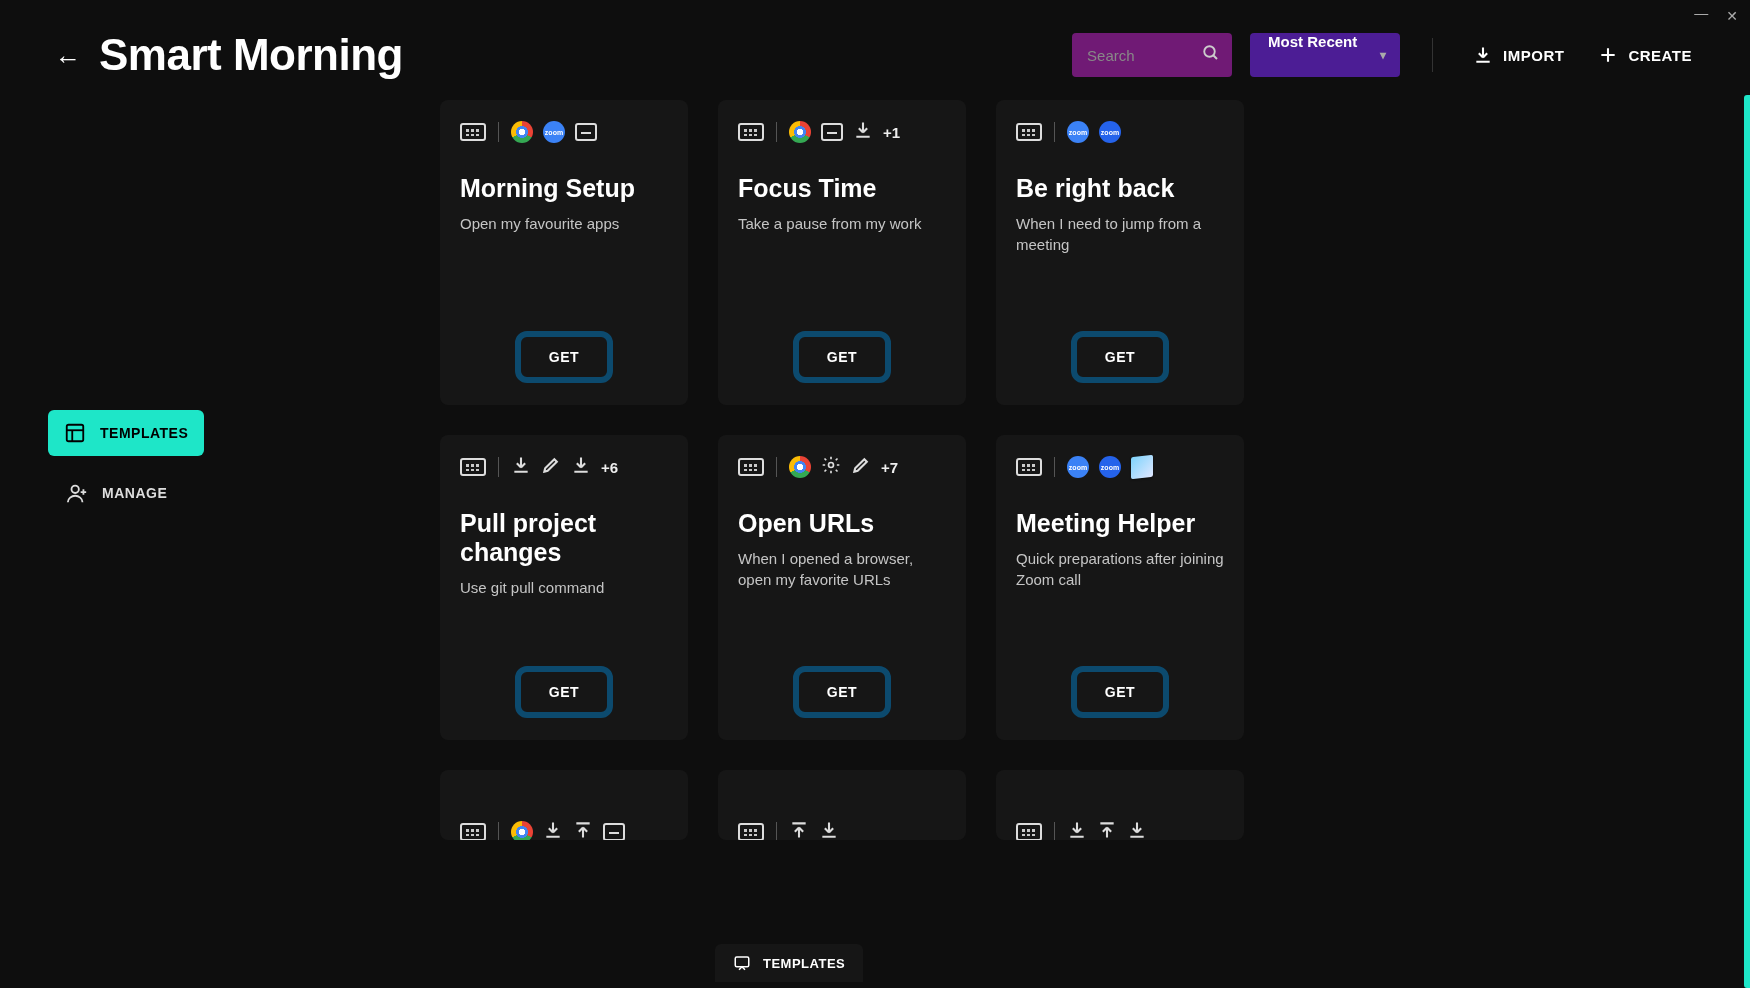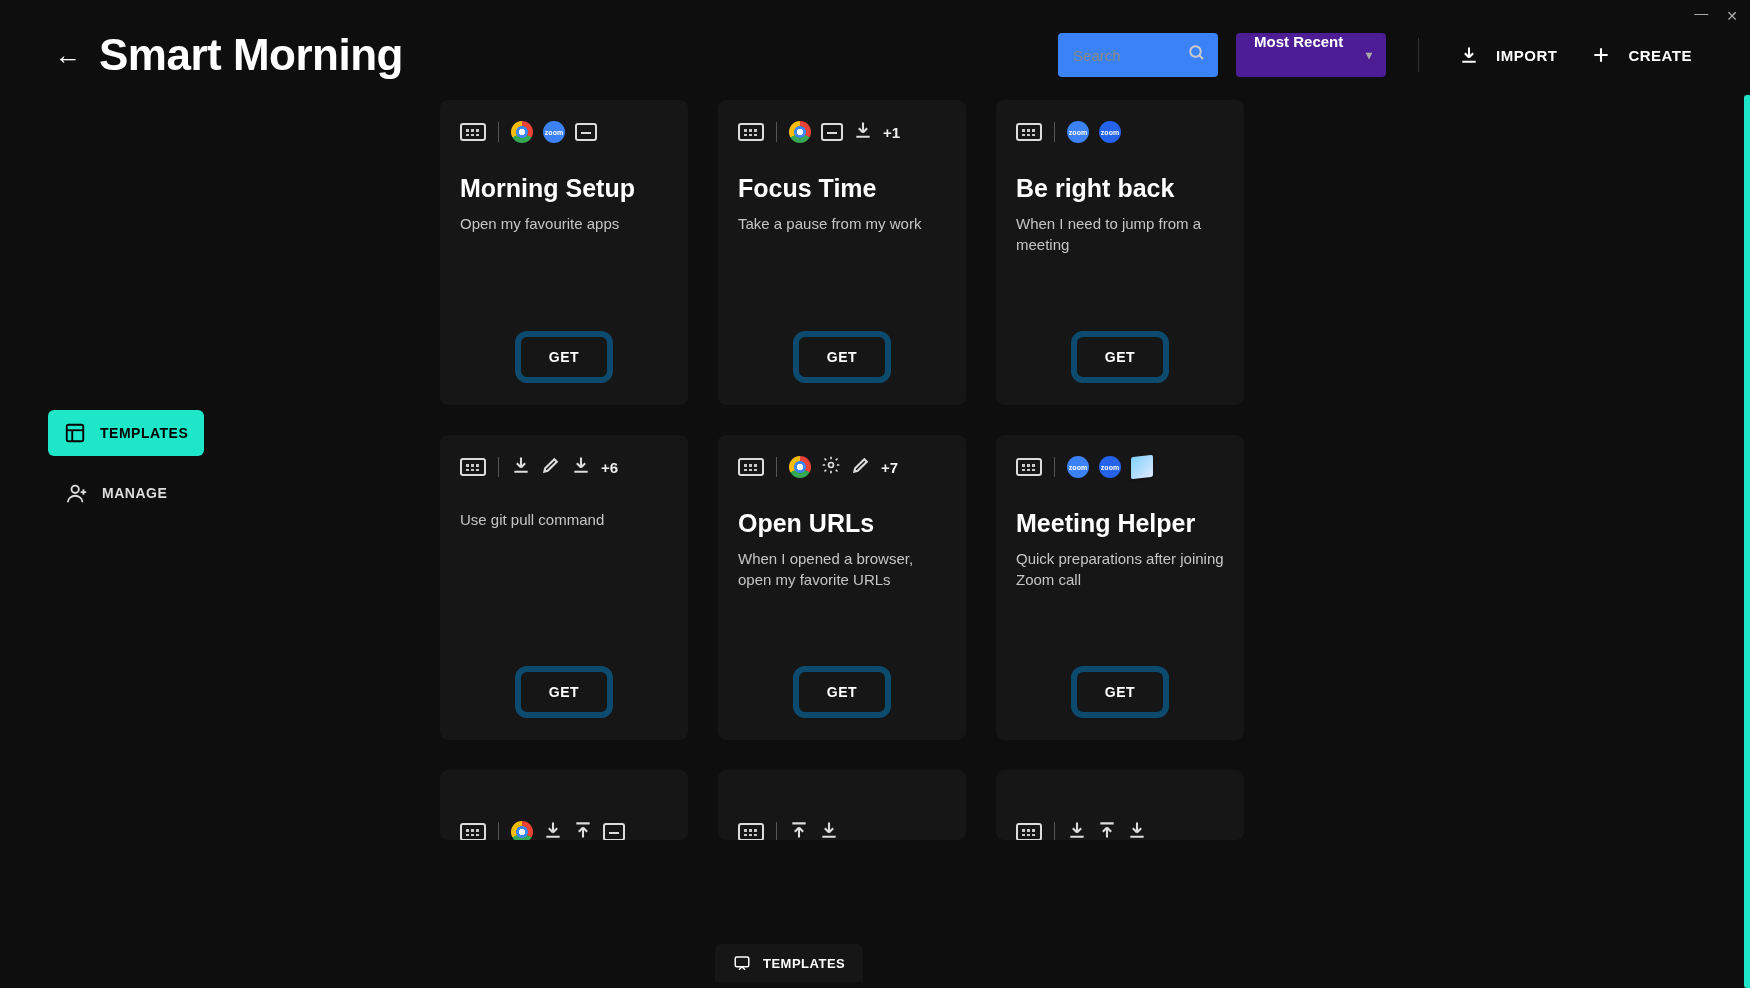--- a/index.html
+++ b/index.html
@@ -43,21 +43,21 @@
     letter-spacing: -0.5px;
     flex: 1;
   }
   .search-box {
     position: relative;
     width: 160px;
   }
   .search-box input {
     width: 100%;
     height: 44px;
-    background: #3b82f6;
+    background: #701a75;
     border: none;
     border-radius: 4px;
     color: #fff;
     padding: 0 40px 0 15px;
     font-size: 15px;
   }
   .search-box input::placeholder { color: #888; }
   .search-box .search-icon {
     position: absolute;
     right: 12px;
@@ -88,21 +88,21 @@
   }
   .vline {
     width: 1px;
     height: 34px;
     background: #333;
     margin: 0 14px;
   }
   .hdr-btn {
     display: flex;
     align-items: center;
-    gap: 17px;
+    gap: 10px;
     font-weight: 700;
     font-size: 15px;
     letter-spacing: 0.5px;
     cursor: pointer;
     padding: 4px 8px;
   }
   .hdr-btn svg, .hdr-btn .plus { width: 20px; height: 20px; }
 
   
   .main {
@@ -403,20 +403,21 @@
                 <path d="M12 3v12m0 0l-5-5m5 5l5-5M4 20h16"></path>
               </svg></span>
             <span class="ico-edit"><svg viewBox="0 0 24 24" fill="none" stroke="#ddd" stroke-width="2.5">
                 <path d="M4 20l4-1 11-11-3-3L5 16l-1 4z"></path>
               </svg></span>
             <span class="ico-dl"><svg viewBox="0 0 24 24" fill="none" stroke="#ddd" stroke-width="2.5">
                 <path d="M12 3v12m0 0l-5-5m5 5l5-5M4 20h16"></path>
               </svg></span>
             <span class="ico-extra">+6</span>
           </div>
+          <div class="card-title">Pull project changes</div>
           <div class="card-desc">Use git pull command</div>
           <div class="card-spacer"></div>
           <button class="get-btn">GET</button>
         </div>
         <div class="card">
           <div class="card-icons">
             <span class="ico-kb"></span>
             <span class="sep"></span>
             <span class="ico-chrome"></span>
             <span class="ico-gear"><svg viewBox="0 0 24 24" fill="none" stroke="#ddd" stroke-width="2">

